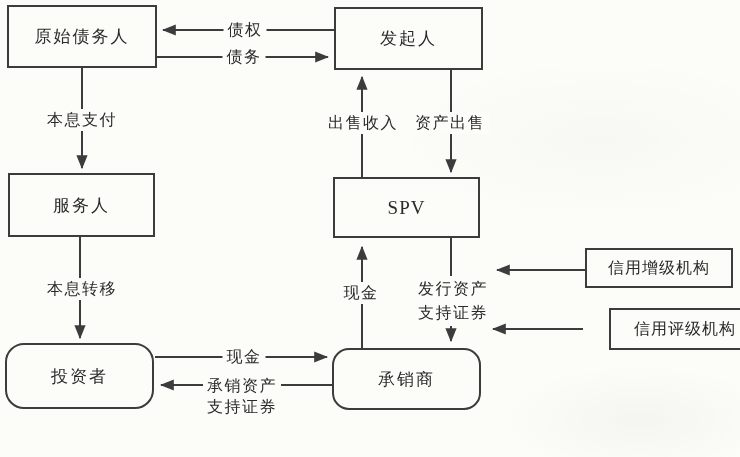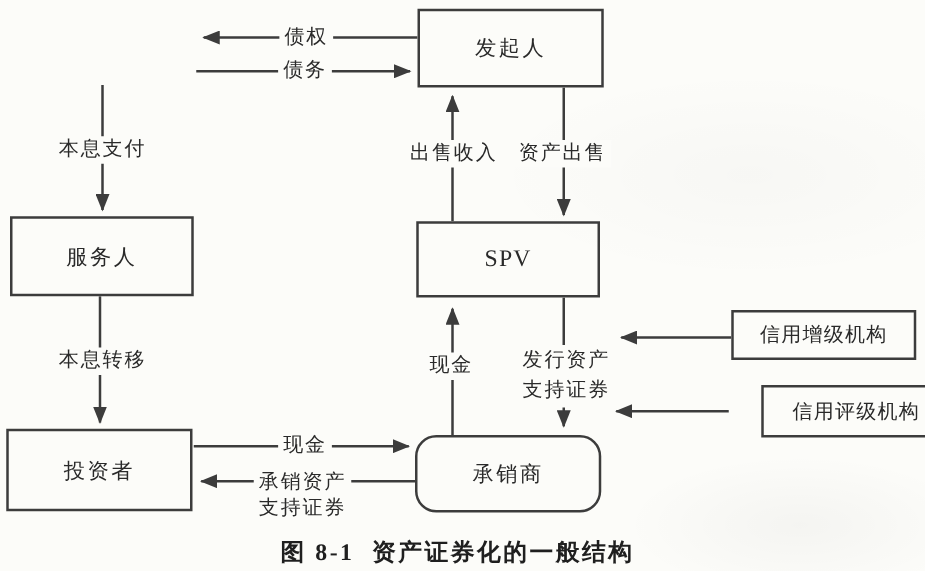--- a/index.html
+++ b/index.html
@@ -27,21 +27,21 @@
     display:flex;align-items:center;justify-content:center;
     font-size:17px;letter-spacing:2px;
     color:#2a2a2a;
     background:rgba(252,252,249,0.6);
     white-space:nowrap;
   }
   .n-original-debtor{left:7px;  top:5px;  width:150px;height:63px;}
   .n-originator     {left:334px;top:7px;  width:149px;height:63px;}
   .n-servicer       {left:8px;  top:173px;width:147px;height:64px;}
   .n-spv            {left:333px;top:177px;width:147px;height:61px;font-size:19px;letter-spacing:1px;}
-  .n-investor       {left:5px;  top:343px;width:149px;height:66px;}
+  .n-investor       {left:5px;  top:343px;width:149px;height:66px;border-radius:19px;}
   .n-underwriter    {left:332px;top:348px;width:149px;height:62px;border-radius:17px;}
   .n-credit-enhancement{left:585px;top:248px;width:148px;height:40px;font-size:16px;letter-spacing:1px;}
   .n-credit-rating     {left:583px;top:308px;width:152px;height:42px;font-size:16px;letter-spacing:1px;margin-left:26px;}
 
   .elabel{
     position:absolute;
     transform:translate(-50%,-50%);
     background:#fcfcf9;
     padding:1px 4px;
     font-size:16px;letter-spacing:1.5px;
@@ -92,20 +92,21 @@
       <path d="M80,237 L80,338" marker-end="url(#arr)"></path>
       <path d="M362,348 L362,247" marker-end="url(#arr)"></path>
       <path d="M451,238 L451,341" marker-end="url(#arr)"></path>
       <path d="M155,357 L327,357" marker-end="url(#arr)"></path>
       <path d="M332,385 L161,385" marker-end="url(#arr)"></path>
       <path d="M585,270 L497,270" marker-end="url(#arr)"></path>
       <path d="M583,329 L493,329" marker-end="url(#arr)"></path>
     </g>
   </svg>
 
+  <div class="node n-original-debtor">原始债务人</div>
   <div class="node n-originator">发起人</div>
   <div class="node n-servicer">服务人</div>
   <div class="node n-spv">SPV</div>
   <div class="node n-investor">投资者</div>
   <div class="node n-underwriter">承销商</div>
   <div class="node n-credit-enhancement">信用增级机构</div>
   <div class="node n-credit-rating">信用评级机构</div>
 
   <span class="elabel l-claim">债权</span>
   <span class="elabel l-debt">债务</span>
@@ -117,17 +118,14 @@
   <span class="elabel l-issue">
     <span>发行资产</span><br>
     <span>支持证券</span>
   </span>
   <span class="elabel l-cash-right">现金</span>
   <span class="elabel l-underwrite">
     <span>承销资产</span><br>
     <span>支持证券</span>
   </span>
 
-  <div class="caption">
-    <span class="cap-num">图 8-1</span><span>资产证券化的一般结构</span>
-  </div>
 
 </div>
 
 </body></html>

